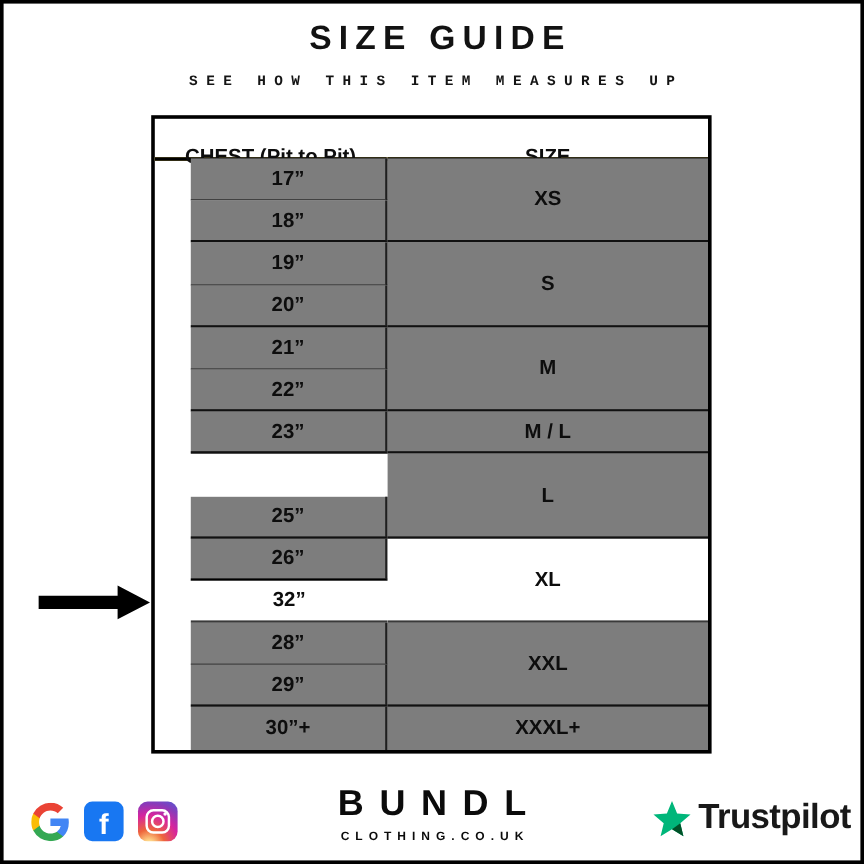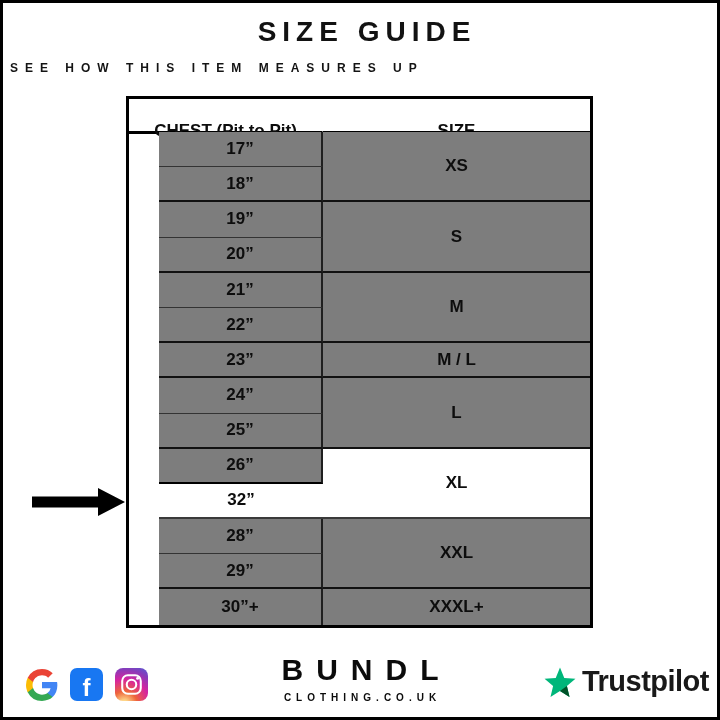--- a/index.html
+++ b/index.html
@@ -11,23 +11,23 @@
     background:#fff; border:3px solid #000; overflow:hidden;
   }
 
   
   .page-title {
     margin-top:13px; text-align:center;
     font-size:28px; font-weight:800; letter-spacing:6px;
     padding-left:14px; color:#121212;
   }
   .page-subtitle {
-    margin-top:13px; text-align:left;
+    margin-top:13px; text-align:center;
     font-size:12px; font-weight:700; letter-spacing:7px;
-    padding-left:7px; color:#141414;
+    padding-left:7px; color:#141414;font-family:Liberation Mono, monospace;
   }
 
   
   .size-table {
     position:absolute; left:123px; top:93px;
     width:467px; border:3px solid #000; background:#fff;
     display:grid;
     grid-template-columns:194px 267px;
     grid-template-rows:33px repeat(14, 35.2px);
   }
@@ -89,21 +89,20 @@
     <div class="cell head-cell head-chest" style="grid-row:1;grid-column:1">CHEST (Pit to Pit)</div>
     <div class="cell head-cell" style="grid-row:1;grid-column:2">SIZE</div>
 
     <div class="cell chest-cell b-thin" style="grid-row:2;grid-column:1">17”</div>
     <div class="cell chest-cell b-group" style="grid-row:3;grid-column:1">18”</div>
     <div class="cell chest-cell b-thin" style="grid-row:4;grid-column:1">19”</div>
     <div class="cell chest-cell b-group" style="grid-row:5;grid-column:1">20”</div>
     <div class="cell chest-cell b-thin" style="grid-row:6;grid-column:1">21”</div>
     <div class="cell chest-cell b-group" style="grid-row:7;grid-column:1">22”</div>
     <div class="cell chest-cell b-group" style="grid-row:8;grid-column:1">23”</div>
-    <div class="cell chest-cell b-thin" style="grid-row:9;grid-column:1">24”</div>
     <div class="cell chest-cell b-group" style="grid-row:10;grid-column:1">25”</div>
     <div class="cell chest-cell b-dark" style="grid-row:11;grid-column:1">26”</div>
     <div class="cell chest-cell hl no-right b-mid" style="grid-row:12;grid-column:1">32”</div>
     <div class="cell chest-cell b-thin" style="grid-row:13;grid-column:1">28”</div>
     <div class="cell chest-cell b-group" style="grid-row:14;grid-column:1">29”</div>
     <div class="cell chest-cell b-none" style="grid-row:15;grid-column:1">30”+</div>
 
     <div class="cell size-cell b-group" style="grid-row:2/span 2;grid-column:2">XS</div>
     <div class="cell size-cell b-group" style="grid-row:4/span 2;grid-column:2">S</div>
     <div class="cell size-cell b-group" style="grid-row:6/span 2;grid-column:2">M</div>

